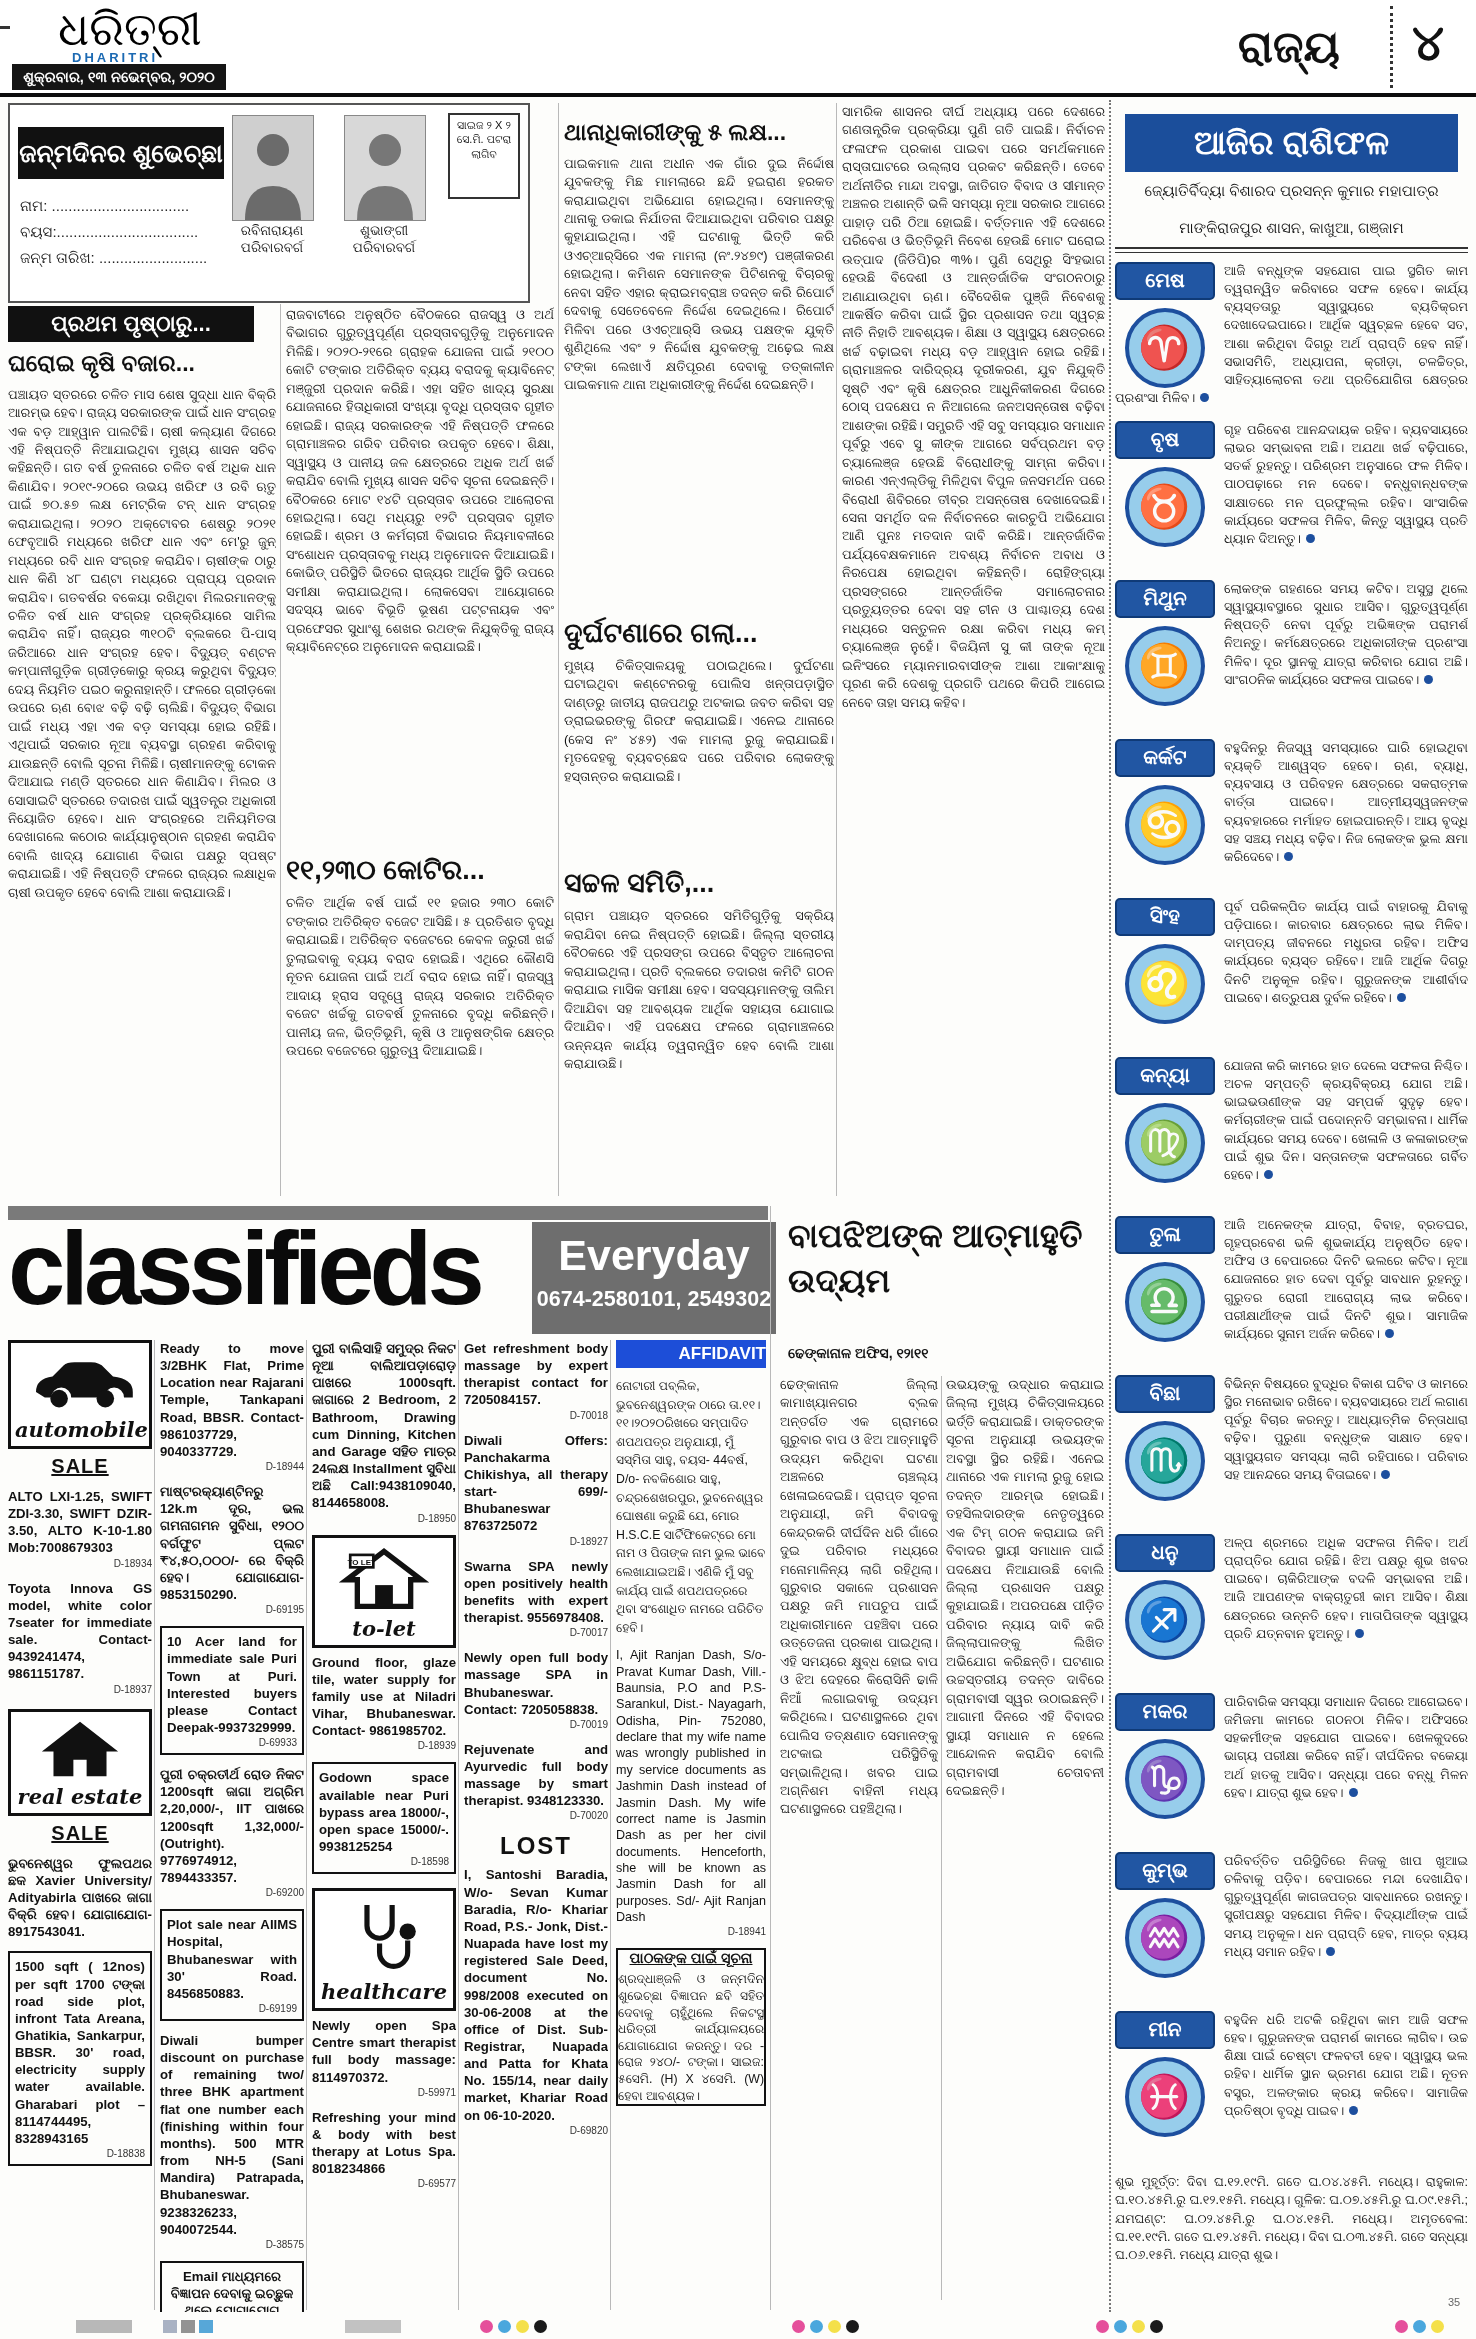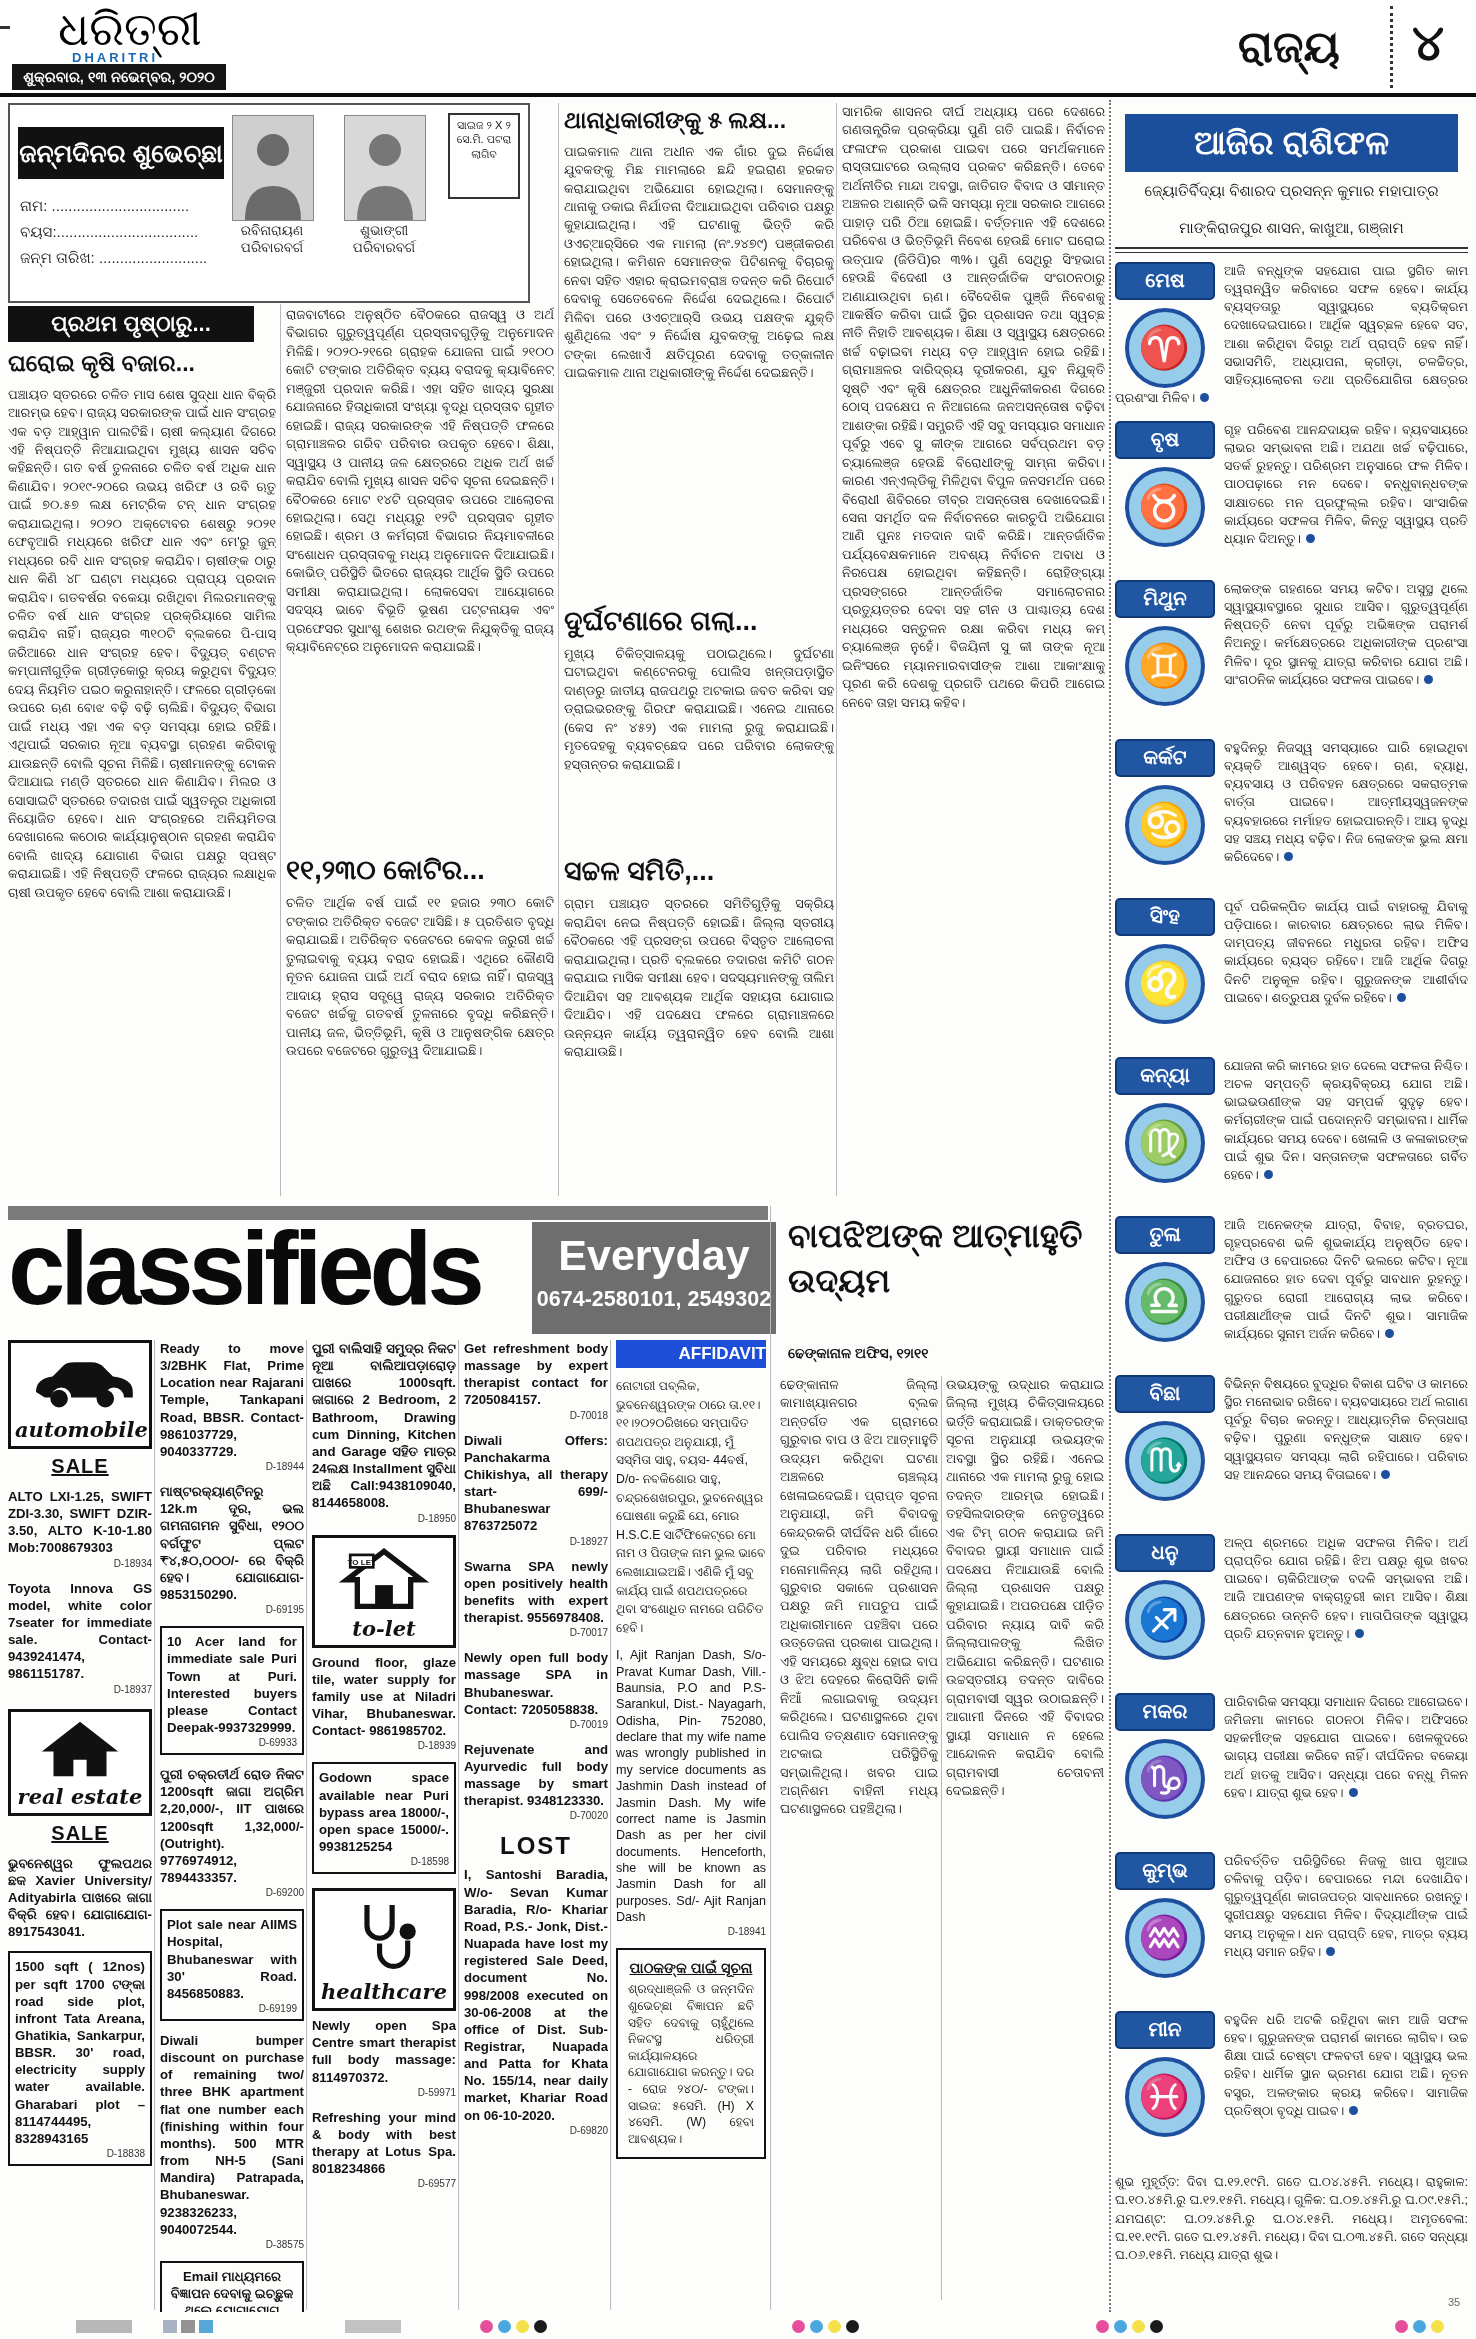--- a/index.html
+++ b/index.html
@@ -45,21 +45,21 @@
   .adcol{position:absolute;top:1340px;width:144px;height:972px;overflow:hidden;}
   .ad{margin-bottom:11px;}
   .ad .t{font-weight:bold;font-size:13.2px;line-height:1.3;text-align:justify;display:block;}
   .ad .ref{display:block;text-align:right;font-size:10px;font-weight:normal;color:#333;margin-top:1px;}
   .adbox{border:2px solid #111;padding:5px;}
   .logo-box{border:3px solid #111;padding:8px 4px 4px;text-align:center;margin-bottom:6px;background:#fff;}
   .logo-script{font-family:"DejaVu Serif",serif;font-style:italic;font-weight:bold;font-size:21px;margin-top:2px;}
   .sale-head{text-align:center;font-weight:bold;font-size:20px;letter-spacing:1px;text-decoration:underline;margin:4px 0 10px;}
   .black-head{background:#1d4ed8;color:#fff;font-weight:bold;font-size:17px;text-align:right;line-height:28px;margin-bottom:8px;}
   .lost-head{text-align:center;font-weight:bold;font-size:24px;letter-spacing:2px;margin:6px 0;}
-  .notice-box{border:2px solid #111;padding:10px;}
+  .notice-box{border:2px solid #111;padding:0;}
   .notice-title{text-align:center;font-weight:bold;font-size:14.5px;text-decoration:underline;margin-bottom:4px;}
   .small-odia{font-size:12.3px;line-height:1.35;text-align:justify;}
   
   #horo{position:absolute;left:1115px;top:100px;width:353px;height:2212px;overflow:hidden;}
   .h-title{margin:14px 10px 0;height:58px;background:#1b4e9b;color:#fff;font-weight:bold;font-size:33px;text-align:center;line-height:58px;}
   .h-intro{text-align:center;font-size:15px;line-height:1.5;margin-top:8px;}
   .h-rule{margin-top:8px;height:3px;border-top:2px solid #333;border-bottom:1px solid #333;}
   .h-entry{overflow:hidden;margin-top:9px;min-height:150px;}
   .h-left{float:left;width:100px;margin-right:9px;text-align:center;}
   .h-label{background:#2156a3;border:2px solid #0f3a77;border-radius:5px;color:#fff;font-weight:bold;font-size:20px;line-height:32px;height:34px;}
@@ -125,21 +125,21 @@
   <div class="nbody" style="height:800px;">ପଞ୍ଚାୟତ ସ୍ତରରେ ଚଳିତ ମାସ ଶେଷ ସୁଦ୍ଧା ଧାନ ବିକ୍ରି ଆରମ୍ଭ ହେବ। ରାଜ୍ୟ ସରକାରଙ୍କ ପାଇଁ ଧାନ ସଂଗ୍ରହ ଏକ ବଡ଼ ଆହ୍ୱାନ ପାଲଟିଛି। ଚାଷୀ କଲ୍ୟାଣ ଦିଗରେ ଏହି ନିଷ୍ପତ୍ତି ନିଆଯାଇଥିବା ମୁଖ୍ୟ ଶାସନ ସଚିବ କହିଛନ୍ତି। ଗତ ବର୍ଷ ତୁଳନାରେ ଚଳିତ ବର୍ଷ ଅଧିକ ଧାନ କିଣାଯିବ। ୨୦୧୯-୨୦ରେ ଉଭୟ ଖରିଫ ଓ ରବି ଋତୁ ପାଇଁ ୭୦.୫୭ ଲକ୍ଷ ମେଟ୍ରିକ ଟନ୍ ଧାନ ସଂଗ୍ରହ କରାଯାଇଥିଲା। ୨୦୨୦ ଅକ୍ଟୋବର ଶେଷରୁ ୨୦୨୧ ଫେବୃଆରି ମଧ୍ୟରେ ଖରିଫ ଧାନ ଏବଂ ମେ'ରୁ ଜୁନ୍ ମଧ୍ୟରେ ରବି ଧାନ ସଂଗ୍ରହ କରାଯିବ। ଚାଷୀଙ୍କ ଠାରୁ ଧାନ କିଣି ୪୮ ଘଣ୍ଟା ମଧ୍ୟରେ ପ୍ରାପ୍ୟ ପ୍ରଦାନ କରାଯିବ। ଗତବର୍ଷର ବକେୟା ରଖିଥିବା ମିଲରମାନଙ୍କୁ ଚଳିତ ବର୍ଷ ଧାନ ସଂଗ୍ରହ ପ୍ରକ୍ରିୟାରେ ସାମିଲ କରାଯିବ ନାହିଁ। ରାଜ୍ୟର ୩୧୦ଟି ବ୍ଲକରେ ପି-ପାସ୍ ଜରିଆରେ ଧାନ ସଂଗ୍ରହ ହେବ। ବିଦ୍ୟୁତ୍ ବଣ୍ଟନ କମ୍ପାନୀଗୁଡ଼ିକ ଗ୍ରୀଡ଼କୋରୁ କ୍ରୟ କରୁଥିବା ବିଦ୍ୟୁତ୍ ଦେୟ ନିୟମିତ ପଇଠ କରୁନାହାନ୍ତି। ଫଳରେ ଗ୍ରୀଡ଼କୋ ଉପରେ ଋଣ ବୋଝ ବଢ଼ି ବଢ଼ି ଚାଲିଛି। ବିଦ୍ୟୁତ୍ ବିଭାଗ ପାଇଁ ମଧ୍ୟ ଏହା ଏକ ବଡ଼ ସମସ୍ୟା ହୋଇ ରହିଛି। ଏଥିପାଇଁ ସରକାର ନୂଆ ବ୍ୟବସ୍ଥା ଗ୍ରହଣ କରିବାକୁ ଯାଉଛନ୍ତି ବୋଲି ସୂଚନା ମିଳିଛି। ଚାଷୀମାନଙ୍କୁ ଟୋକନ ଦିଆଯାଇ ମଣ୍ଡି ସ୍ତରରେ ଧାନ କିଣାଯିବ। ମିଲର ଓ ସୋସାଇଟି ସ୍ତରରେ ତଦାରଖ ପାଇଁ ସ୍ୱତନ୍ତ୍ର ଅଧିକାରୀ ନିୟୋଜିତ ହେବେ। ଧାନ ସଂଗ୍ରହରେ ଅନିୟମିତତା ଦେଖାଗଲେ କଠୋର କାର୍ଯ୍ୟାନୁଷ୍ଠାନ ଗ୍ରହଣ କରାଯିବ ବୋଲି ଖାଦ୍ୟ ଯୋଗାଣ ବିଭାଗ ପକ୍ଷରୁ ସ୍ପଷ୍ଟ କରାଯାଇଛି। ଏହି ନିଷ୍ପତ୍ତି ଫଳରେ ରାଜ୍ୟର ଲକ୍ଷାଧିକ ଚାଷୀ ଉପକୃତ ହେବେ ବୋଲି ଆଶା କରାଯାଉଛି।</div>
 </div>
 
 <div class="ncol" style="left:286px;top:306px;width:268px;height:890px;">
   <div class="nbody" style="height:538px;">ରାଜବାଟୀରେ ଅନୁଷ୍ଠିତ ବୈଠକରେ ରାଜସ୍ୱ ଓ ଅର୍ଥ ବିଭାଗର ଗୁରୁତ୍ୱପୂର୍ଣ୍ଣ ପ୍ରସ୍ତାବଗୁଡ଼ିକୁ ଅନୁମୋଦନ ମିଳିଛି। ୨୦୨୦-୨୧ରେ ଗ୍ରାହକ ଯୋଜନା ପାଇଁ ୨୧୦୦ କୋଟି ଟଙ୍କାର ଅତିରିକ୍ତ ବ୍ୟୟ ବରାଦକୁ କ୍ୟାବିନେଟ୍ ମଞ୍ଜୁରୀ ପ୍ରଦାନ କରିଛି। ଏହା ସହିତ ଖାଦ୍ୟ ସୁରକ୍ଷା ଯୋଜନାରେ ହିତାଧିକାରୀ ସଂଖ୍ୟା ବୃଦ୍ଧି ପ୍ରସ୍ତାବ ଗୃହୀତ ହୋଇଛି। ରାଜ୍ୟ ସରକାରଙ୍କ ଏହି ନିଷ୍ପତ୍ତି ଫଳରେ ଗ୍ରାମାଞ୍ଚଳର ଗରିବ ପରିବାର ଉପକୃତ ହେବେ। ଶିକ୍ଷା, ସ୍ୱାସ୍ଥ୍ୟ ଓ ପାନୀୟ ଜଳ କ୍ଷେତ୍ରରେ ଅଧିକ ଅର୍ଥ ଖର୍ଚ୍ଚ କରାଯିବ ବୋଲି ମୁଖ୍ୟ ଶାସନ ସଚିବ ସୂଚନା ଦେଇଛନ୍ତି। ବୈଠକରେ ମୋଟ ୧୪ଟି ପ୍ରସ୍ତାବ ଉପରେ ଆଲୋଚନା ହୋଇଥିଲା। ସେଥି ମଧ୍ୟରୁ ୧୨ଟି ପ୍ରସ୍ତାବ ଗୃହୀତ ହୋଇଛି। ଶ୍ରମ ଓ କର୍ମଚାରୀ ବିଭାଗର ନିୟମାବଳୀରେ ସଂଶୋଧନ ପ୍ରସ୍ତାବକୁ ମଧ୍ୟ ଅନୁମୋଦନ ଦିଆଯାଇଛି। କୋଭିଡ୍ ପରିସ୍ଥିତି ଭିତରେ ରାଜ୍ୟର ଆର୍ଥିକ ସ୍ଥିତି ଉପରେ ସମୀକ୍ଷା କରାଯାଇଥିଲା। ଲୋକସେବା ଆୟୋଗରେ ସଦସ୍ୟ ଭାବେ ବିଭୂତି ଭୂଷଣ ପଟ୍ଟନାୟକ ଏବଂ ପ୍ରଫେସର ସୁଧାଂଶୁ ଶେଖର ରଥଙ୍କ ନିଯୁକ୍ତିକୁ ରାଜ୍ୟ କ୍ୟାବିନେଟ୍‌ରେ ଅନୁମୋଦନ କରାଯାଇଛି।</div>
   <div class="nh2">୧୧,୨୩୦ କୋଟିର...</div>
   <div class="nbody" style="height:290px;">ଚଳିତ ଆର୍ଥିକ ବର୍ଷ ପାଇଁ ୧୧ ହଜାର ୨୩୦ କୋଟି ଟଙ୍କାର ଅତିରିକ୍ତ ବଜେଟ ଆସିଛି। ୫ ପ୍ରତିଶତ ବୃଦ୍ଧି କରାଯାଇଛି। ଅତିରିକ୍ତ ବଜେଟରେ କେବଳ ଜରୁରୀ ଖର୍ଚ୍ଚ ତୁଲାଇବାକୁ ବ୍ୟୟ ବରାଦ ହୋଇଛି। ଏଥିରେ କୌଣସି ନୂତନ ଯୋଜନା ପାଇଁ ଅର୍ଥ ବରାଦ ହୋଇ ନାହିଁ। ରାଜସ୍ୱ ଆଦାୟ ହ୍ରାସ ସତ୍ତ୍ୱେ ରାଜ୍ୟ ସରକାର ଅତିରିକ୍ତ ବଜେଟ ଖର୍ଚ୍ଚକୁ ଗତବର୍ଷ ତୁଳନାରେ ବୃଦ୍ଧି କରିଛନ୍ତି। ପାନୀୟ ଜଳ, ଭିତ୍ତିଭୂମି, କୃଷି ଓ ଆନୁଷଙ୍ଗିକ କ୍ଷେତ୍ର ଉପରେ ବଜେଟରେ ଗୁରୁତ୍ୱ ଦିଆଯାଇଛି।</div>
 </div>
 
 <div class="ncol" style="left:564px;top:103px;width:270px;height:1093px;">
-  <div class="nh1" style="margin-top:4px;">ଥାନାଧିକାରୀଙ୍କୁ ୫ ଲକ୍ଷ...</div>
+  <div class="nh1" style="margin-top:16px;">ଥାନାଧିକାରୀଙ୍କୁ ୫ ଲକ୍ଷ...</div>
   <div class="nbody" style="height:452px;">ପାଇକମାଳ ଥାନା ଅଧୀନ ଏକ ଗାଁର ଦୁଇ ନିର୍ଦ୍ଦୋଷ ଯୁବକଙ୍କୁ ମିଛ ମାମଲାରେ ଛନ୍ଦି ହଇରାଣ ହରକତ କରାଯାଇଥିବା ଅଭିଯୋଗ ହୋଇଥିଲା। ସେମାନଙ୍କୁ ଥାନାକୁ ଡକାଇ ନିର୍ଯାତନା ଦିଆଯାଇଥିବା ପରିବାର ପକ୍ଷରୁ କୁହାଯାଇଥିଲା। ଏହି ଘଟଣାକୁ ଭିତ୍ତି କରି ଓଏଚ୍ଆର୍‌ସିରେ ଏକ ମାମଲା (ନଂ.୨୪୭୯) ପଞ୍ଜୀକରଣ ହୋଇଥିଲା। କମିଶନ ସେମାନଙ୍କ ପିଟିଶନକୁ ବିଚାରକୁ ନେବା ସହିତ ଏହାର କ୍ରାଇମବ୍ରାଞ୍ଚ ତଦନ୍ତ କରି ରିପୋର୍ଟ ଦେବାକୁ ସେତେବେଳେ ନିର୍ଦ୍ଦେଶ ଦେଇଥିଲେ। ରିପୋର୍ଟ ମିଳିବା ପରେ ଓଏଚ୍ଆର୍‌ସି ଉଭୟ ପକ୍ଷଙ୍କ ଯୁକ୍ତି ଶୁଣିଥିଲେ ଏବଂ ୨ ନିର୍ଦ୍ଦୋଷ ଯୁବକଙ୍କୁ ଅଢ଼େଇ ଲକ୍ଷ ଟଙ୍କା ଲେଖାଏଁ କ୍ଷତିପୂରଣ ଦେବାକୁ ତତ୍କାଳୀନ ପାଇକମାଳ ଥାନା ଅଧିକାରୀଙ୍କୁ ନିର୍ଦ୍ଦେଶ ଦେଇଛନ୍ତି।</div>
   <div class="nh2">ଦୁର୍ଘଟଣାରେ ଗଲା...</div>
   <div class="nbody" style="height:200px;">ମୁଖ୍ୟ ଚିକିତ୍ସାଳୟକୁ ପଠାଇଥିଲେ। ଦୁର୍ଘଟଣା ଘଟାଇଥିବା କଣ୍ଟେନରକୁ ପୋଲିସ ଖନ୍ତାପଡ଼ାସ୍ଥିତ ଦାଣ୍ଡରୁ ଜାତୀୟ ରାଜପଥରୁ ଅଟକାଇ ଜବତ କରିବା ସହ ଡ୍ରାଇଭରଙ୍କୁ ଗିରଫ କରାଯାଇଛି। ଏନେଇ ଥାନାରେ (କେସ ନଂ ୪୫୨) ଏକ ମାମଲା ରୁଜୁ କରାଯାଇଛି। ମୃତଦେହକୁ ବ୍ୟବଚ୍ଛେଦ ପରେ ପରିବାର ଲୋକଙ୍କୁ ହସ୍ତାନ୍ତର କରାଯାଇଛି।</div>
   <div class="nh2">ସଚ୍ଚଳ ସମିତି,...</div>
   <div class="nbody" style="height:280px;">ଗ୍ରାମ ପଞ୍ଚାୟତ ସ୍ତରରେ ସମିତିଗୁଡ଼ିକୁ ସକ୍ରିୟ କରାଯିବା ନେଇ ନିଷ୍ପତ୍ତି ହୋଇଛି। ଜିଲ୍ଲା ସ୍ତରୀୟ ବୈଠକରେ ଏହି ପ୍ରସଙ୍ଗ ଉପରେ ବିସ୍ତୃତ ଆଲୋଚନା କରାଯାଇଥିଲା। ପ୍ରତି ବ୍ଲକରେ ତଦାରଖ କମିଟି ଗଠନ କରାଯାଇ ମାସିକ ସମୀକ୍ଷା ହେବ। ସଦସ୍ୟମାନଙ୍କୁ ତାଲିମ ଦିଆଯିବା ସହ ଆବଶ୍ୟକ ଆର୍ଥିକ ସହାୟତା ଯୋଗାଇ ଦିଆଯିବ। ଏହି ପଦକ୍ଷେପ ଫଳରେ ଗ୍ରାମାଞ୍ଚଳରେ ଉନ୍ନୟନ କାର୍ଯ୍ୟ ତ୍ୱରାନ୍ୱିତ ହେବ ବୋଲି ଆଶା କରାଯାଉଛି।</div>
 </div>
 
 <div class="ncol" style="left:842px;top:103px;width:263px;height:1093px;">
   <div class="nbody" style="height:1090px;">ସାମରିକ ଶାସନର ଦୀର୍ଘ ଅଧ୍ୟାୟ ପରେ ଦେଶରେ ଗଣତାନ୍ତ୍ରିକ ପ୍ରକ୍ରିୟା ପୁଣି ଗତି ପାଇଛି। ନିର୍ବାଚନ ଫଳାଫଳ ପ୍ରକାଶ ପାଇବା ପରେ ସମର୍ଥକମାନେ ରାସ୍ତାଘାଟରେ ଉଲ୍ଲାସ ପ୍ରକଟ କରିଛନ୍ତି। ତେବେ ଅର୍ଥନୀତିର ମାନ୍ଦା ଅବସ୍ଥା, ଜାତିଗତ ବିବାଦ ଓ ସୀମାନ୍ତ ଅଞ୍ଚଳର ଅଶାନ୍ତି ଭଳି ସମସ୍ୟା ନୂଆ ସରକାର ଆଗରେ ପାହାଡ଼ ପରି ଠିଆ ହୋଇଛି। ବର୍ତ୍ତମାନ ଏହି ଦେଶରେ ପରିବେଶ ଓ ଭିତ୍ତିଭୂମି ନିବେଶ ହେଉଛି ମୋଟ ଘରୋଇ ଉତ୍ପାଦ (ଜିଡିପି)ର ୩%। ପୁଣି ସେଥିରୁ ସିଂହଭାଗ ହେଉଛି ବିଦେଶୀ ଓ ଆନ୍ତର୍ଜାତିକ ସଂଗଠନଠାରୁ ଅଣାଯାଉଥିବା ଋଣ। ବୈଦେଶିକ ପୁଞ୍ଜି ନିବେଶକୁ ଆକର୍ଷିତ କରିବା ପାଇଁ ସ୍ଥିର ପ୍ରଶାସନ ତଥା ସ୍ୱଚ୍ଛ ନୀତି ନିହାତି ଆବଶ୍ୟକ। ଶିକ୍ଷା ଓ ସ୍ୱାସ୍ଥ୍ୟ କ୍ଷେତ୍ରରେ ଖର୍ଚ୍ଚ ବଢ଼ାଇବା ମଧ୍ୟ ବଡ଼ ଆହ୍ୱାନ ହୋଇ ରହିଛି। ଗ୍ରାମାଞ୍ଚଳର ଦାରିଦ୍ର୍ୟ ଦୂରୀକରଣ, ଯୁବ ନିଯୁକ୍ତି ସୃଷ୍ଟି ଏବଂ କୃଷି କ୍ଷେତ୍ରର ଆଧୁନିକୀକରଣ ଦିଗରେ ଠୋସ୍ ପଦକ୍ଷେପ ନ ନିଆଗଲେ ଜନଅସନ୍ତୋଷ ବଢ଼ିବା ଆଶଙ୍କା ରହିଛି। ସମ୍ପ୍ରତି ଏହି ସବୁ ସମସ୍ୟାର ସମାଧାନ ପୂର୍ବରୁ ଏବେ ସୁ କୀଙ୍କ ଆଗରେ ସର୍ବପ୍ରଥମ ବଡ଼ ଚ୍ୟାଲେଞ୍ଜ ହେଉଛି ବିରୋଧୀଙ୍କୁ ସାମ୍ନା କରିବା। କାରଣ ଏନ୍ଏଲ୍‌ଡିକୁ ମିଳିଥିବା ବିପୁଳ ଜନସମର୍ଥନ ପରେ ବିରୋଧୀ ଶିବିରରେ ତୀବ୍ର ଅସନ୍ତୋଷ ଦେଖାଦେଇଛି। ସେନା ସମର୍ଥିତ ଦଳ ନିର୍ବାଚନରେ କାରଚୁପି ଅଭିଯୋଗ ଆଣି ପୁନଃ ମତଦାନ ଦାବି କରିଛି। ଆନ୍ତର୍ଜାତିକ ପର୍ଯ୍ୟବେକ୍ଷକମାନେ ଅବଶ୍ୟ ନିର୍ବାଚନ ଅବାଧ ଓ ନିରପେକ୍ଷ ହୋଇଥିବା କହିଛନ୍ତି। ରୋହିଙ୍ଗ୍ୟା ପ୍ରସଙ୍ଗରେ ଆନ୍ତର୍ଜାତିକ ସମାଲୋଚନାର ପ୍ରତ୍ୟୁତ୍ତର ଦେବା ସହ ଚୀନ ଓ ପାଶ୍ଚାତ୍ୟ ଦେଶ ମଧ୍ୟରେ ସନ୍ତୁଳନ ରକ୍ଷା କରିବା ମଧ୍ୟ କମ୍ ଚ୍ୟାଲେଞ୍ଜ ନୁହେଁ। ବିଜୟିନୀ ସୁ କୀ ତାଙ୍କ ନୂଆ ଇନିଂସରେ ମ୍ୟାନମାରବାସୀଙ୍କ ଆଶା ଆକାଂକ୍ଷାକୁ ପୂରଣ କରି ଦେଶକୁ ପ୍ରଗତି ପଥରେ କିପରି ଆଗେଇ ନେବେ ତାହା ସମୟ କହିବ।</div>
 </div>

